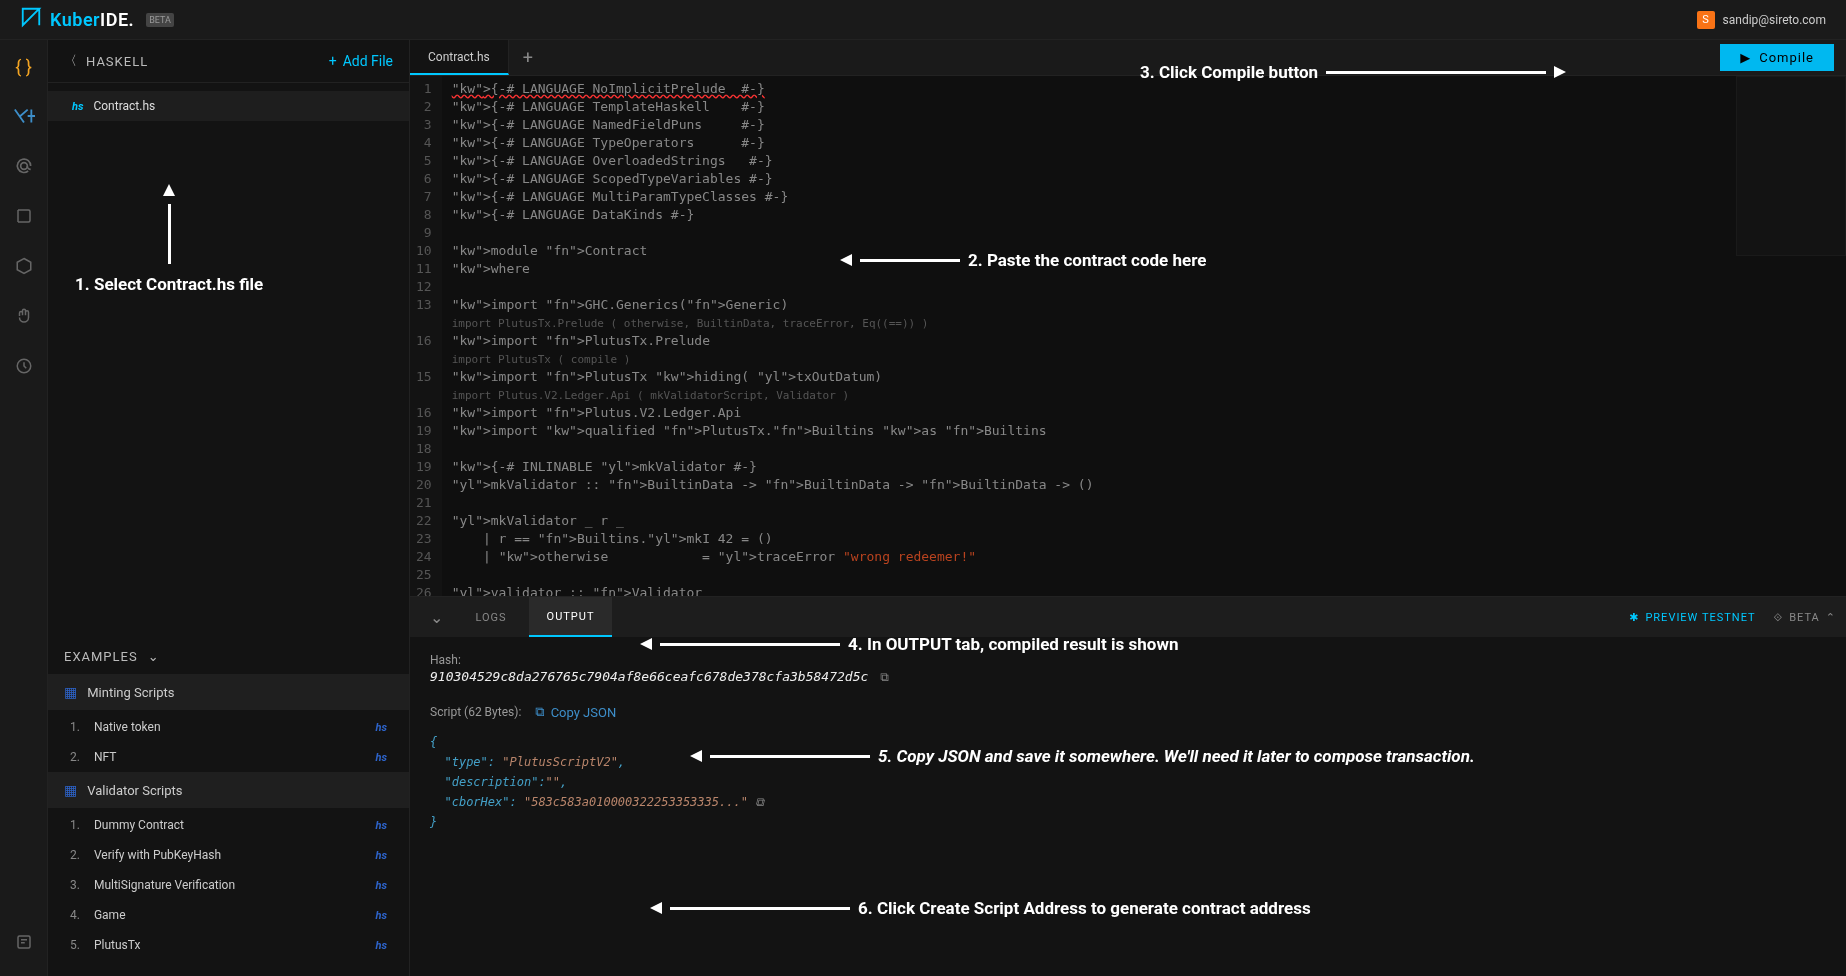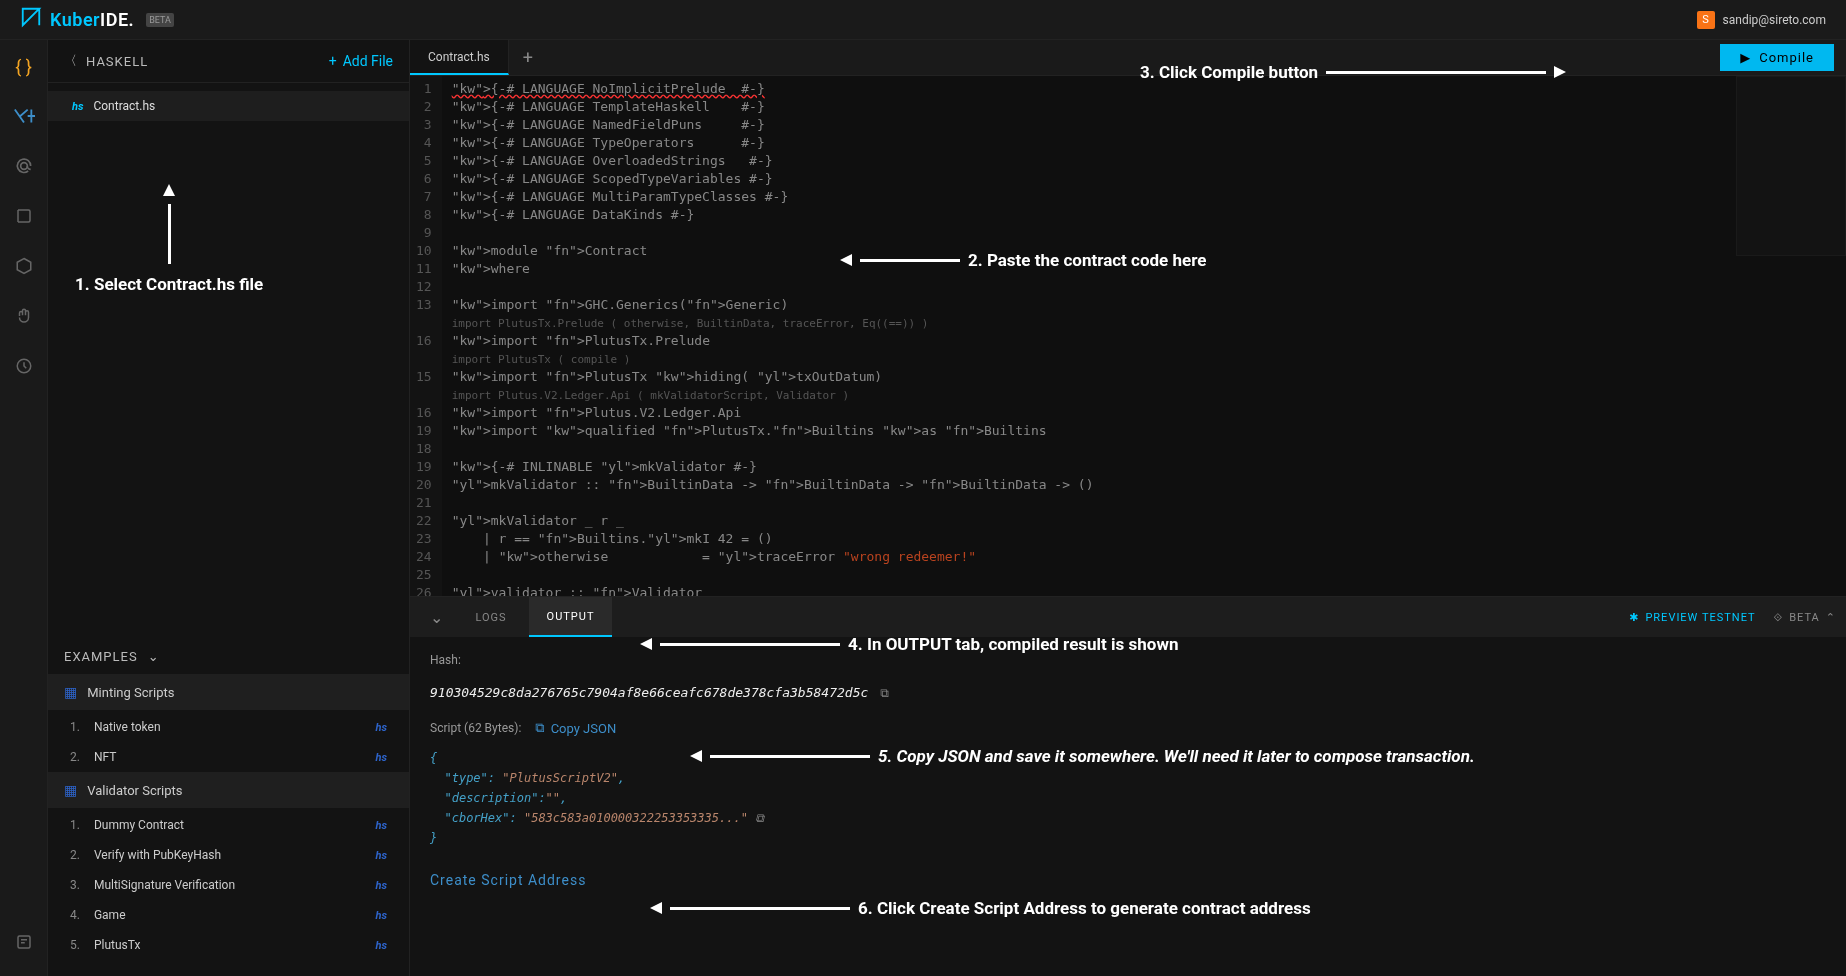--- a/index.html
+++ b/index.html
@@ -95,21 +95,21 @@
 .output-panel { height: 380px; background: #131313; border-top: 1px solid #222; display: flex; flex-direction: column; }
 .output-tabs { display: flex; align-items: center; height: 40px; background: #1d1d1d; padding: 0 10px; gap: 4px; }
 .out-tab { padding: 0 18px; height: 100%; display: flex; align-items: center; font-size: 11px; letter-spacing: 1px; color: #888; cursor: pointer; }
 .out-tab.active { background: #2a2a2a; color: #fff; border-bottom: 2px solid #00c8ff; }
 .out-collapse { color: #888; padding: 0 10px; cursor: pointer; }
 .out-right { margin-left: auto; display: flex; align-items: center; gap: 18px; }
 .preview-net { color: #00c8ff; font-size: 11px; letter-spacing: 1px; display: flex; align-items: center; gap: 6px; cursor: pointer; }
 .wallet { color: #888; font-size: 11px; letter-spacing: 1px; display: flex; align-items: center; gap: 6px; cursor: pointer; }
 
 .output-body { flex: 1; overflow: auto; padding: 16px 20px; font-size: 12px; color: #ccc; }
-.out-label { color: #999; font-size: 12px; margin-bottom: 18px; }
+.out-label { color: #999; font-size: 12px; margin-bottom: 2px; }
 .hash-row { display: flex; align-items: center; gap: 12px; margin-bottom: 20px; }
 .hash { font-family: monospace; color: #eee; font-style: italic; font-size: 13px; }
 .copy-icon { color: #888; cursor: pointer; }
 .script-row { display: flex; align-items: center; gap: 14px; margin-bottom: 12px; }
 .copy-json { color: #3d8ec9; font-size: 13px; display: flex; align-items: center; gap: 6px; cursor: pointer; }
 .json-block { font-family: monospace; font-style: italic; color: #44a0c7; line-height: 20px; margin-bottom: 24px; }
 .json-block .k { color: #44a0c7; }
 .json-block .v { color: #b9856b; }
 .create-addr { color: #3d8ec9; font-size: 14px; letter-spacing: 1px; cursor: pointer; }
 
@@ -325,21 +325,20 @@
             <span>Copy JSON</span>
           </span>
         </div>
         <div class="json-block">
 {<br>
 &nbsp;&nbsp;<span class="k">"type"</span>: <span class="v">"PlutusScriptV2"</span>,<br>
 &nbsp;&nbsp;<span class="k">"description"</span>:<span class="v">""</span>,<br>
 &nbsp;&nbsp;<span class="k">"cborHex"</span>: <span class="v">"583c583a010000322253353335..."</span> <span class="copy-icon">⧉</span><br>
 }
         </div>
-        <div class="create-addr">Create Script Address</div>
       </div>
     </div>
   </div>
 </div>
 
 <div class="anno" style="left:75px; top:180px;">
   <div style="text-align:center;margin-bottom:4px"><span class="arrow-up"></span></div>
   <div style="text-align:center;margin-bottom:6px"><span class="arrow-line-v" style="height:60px"></span></div>
   <span>1. Select Contract.hs file</span>
 </div>

